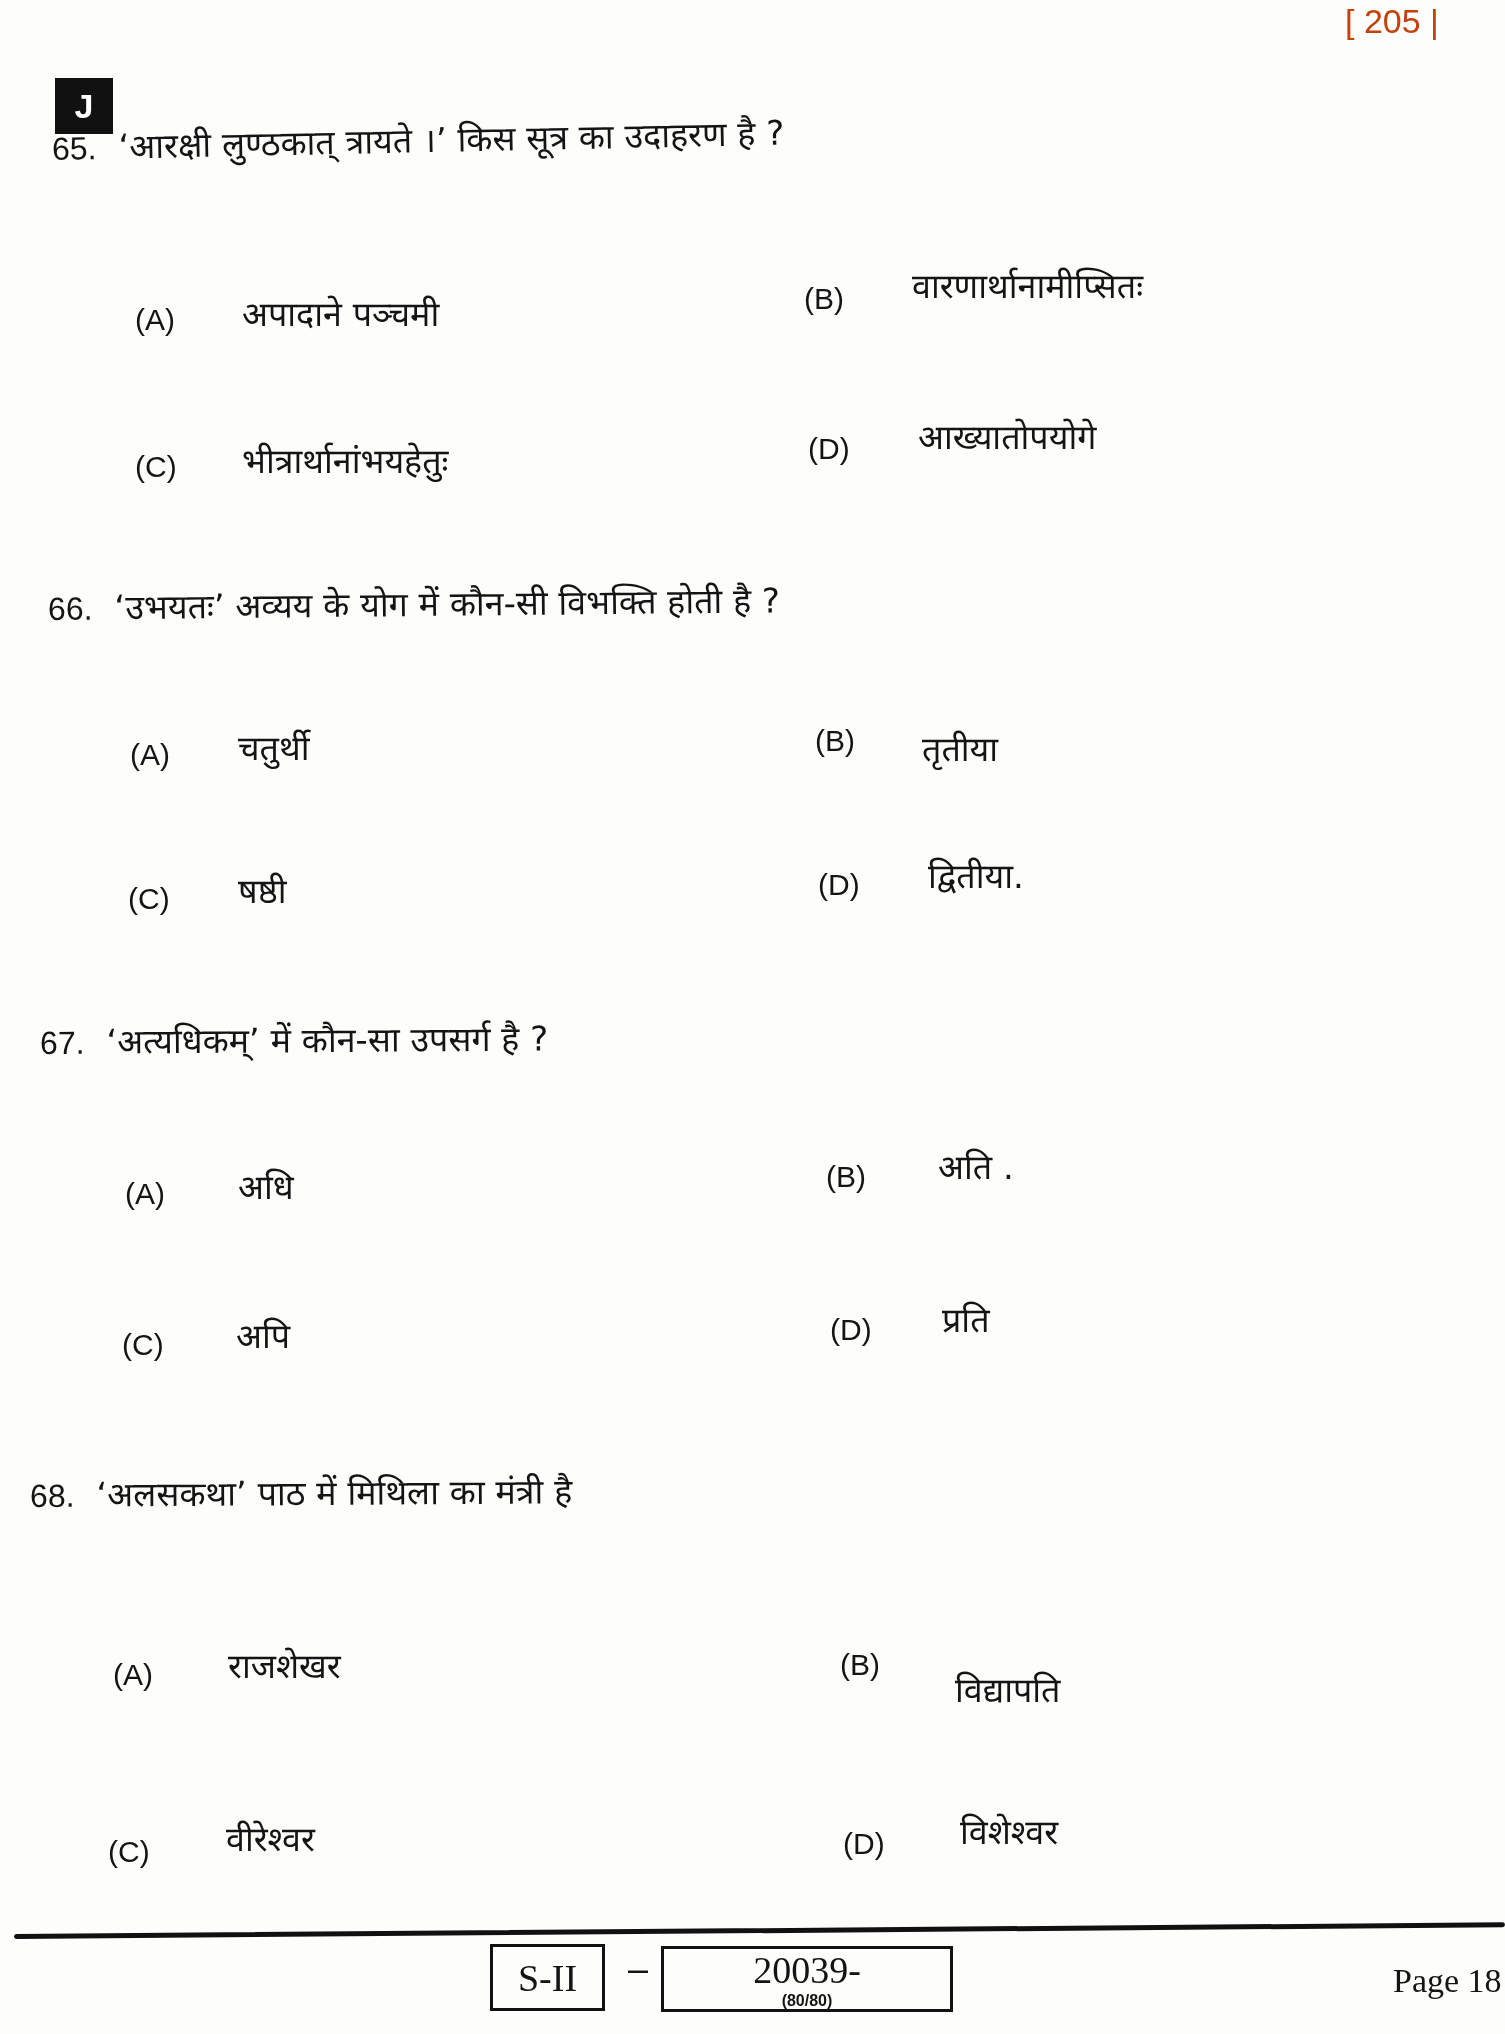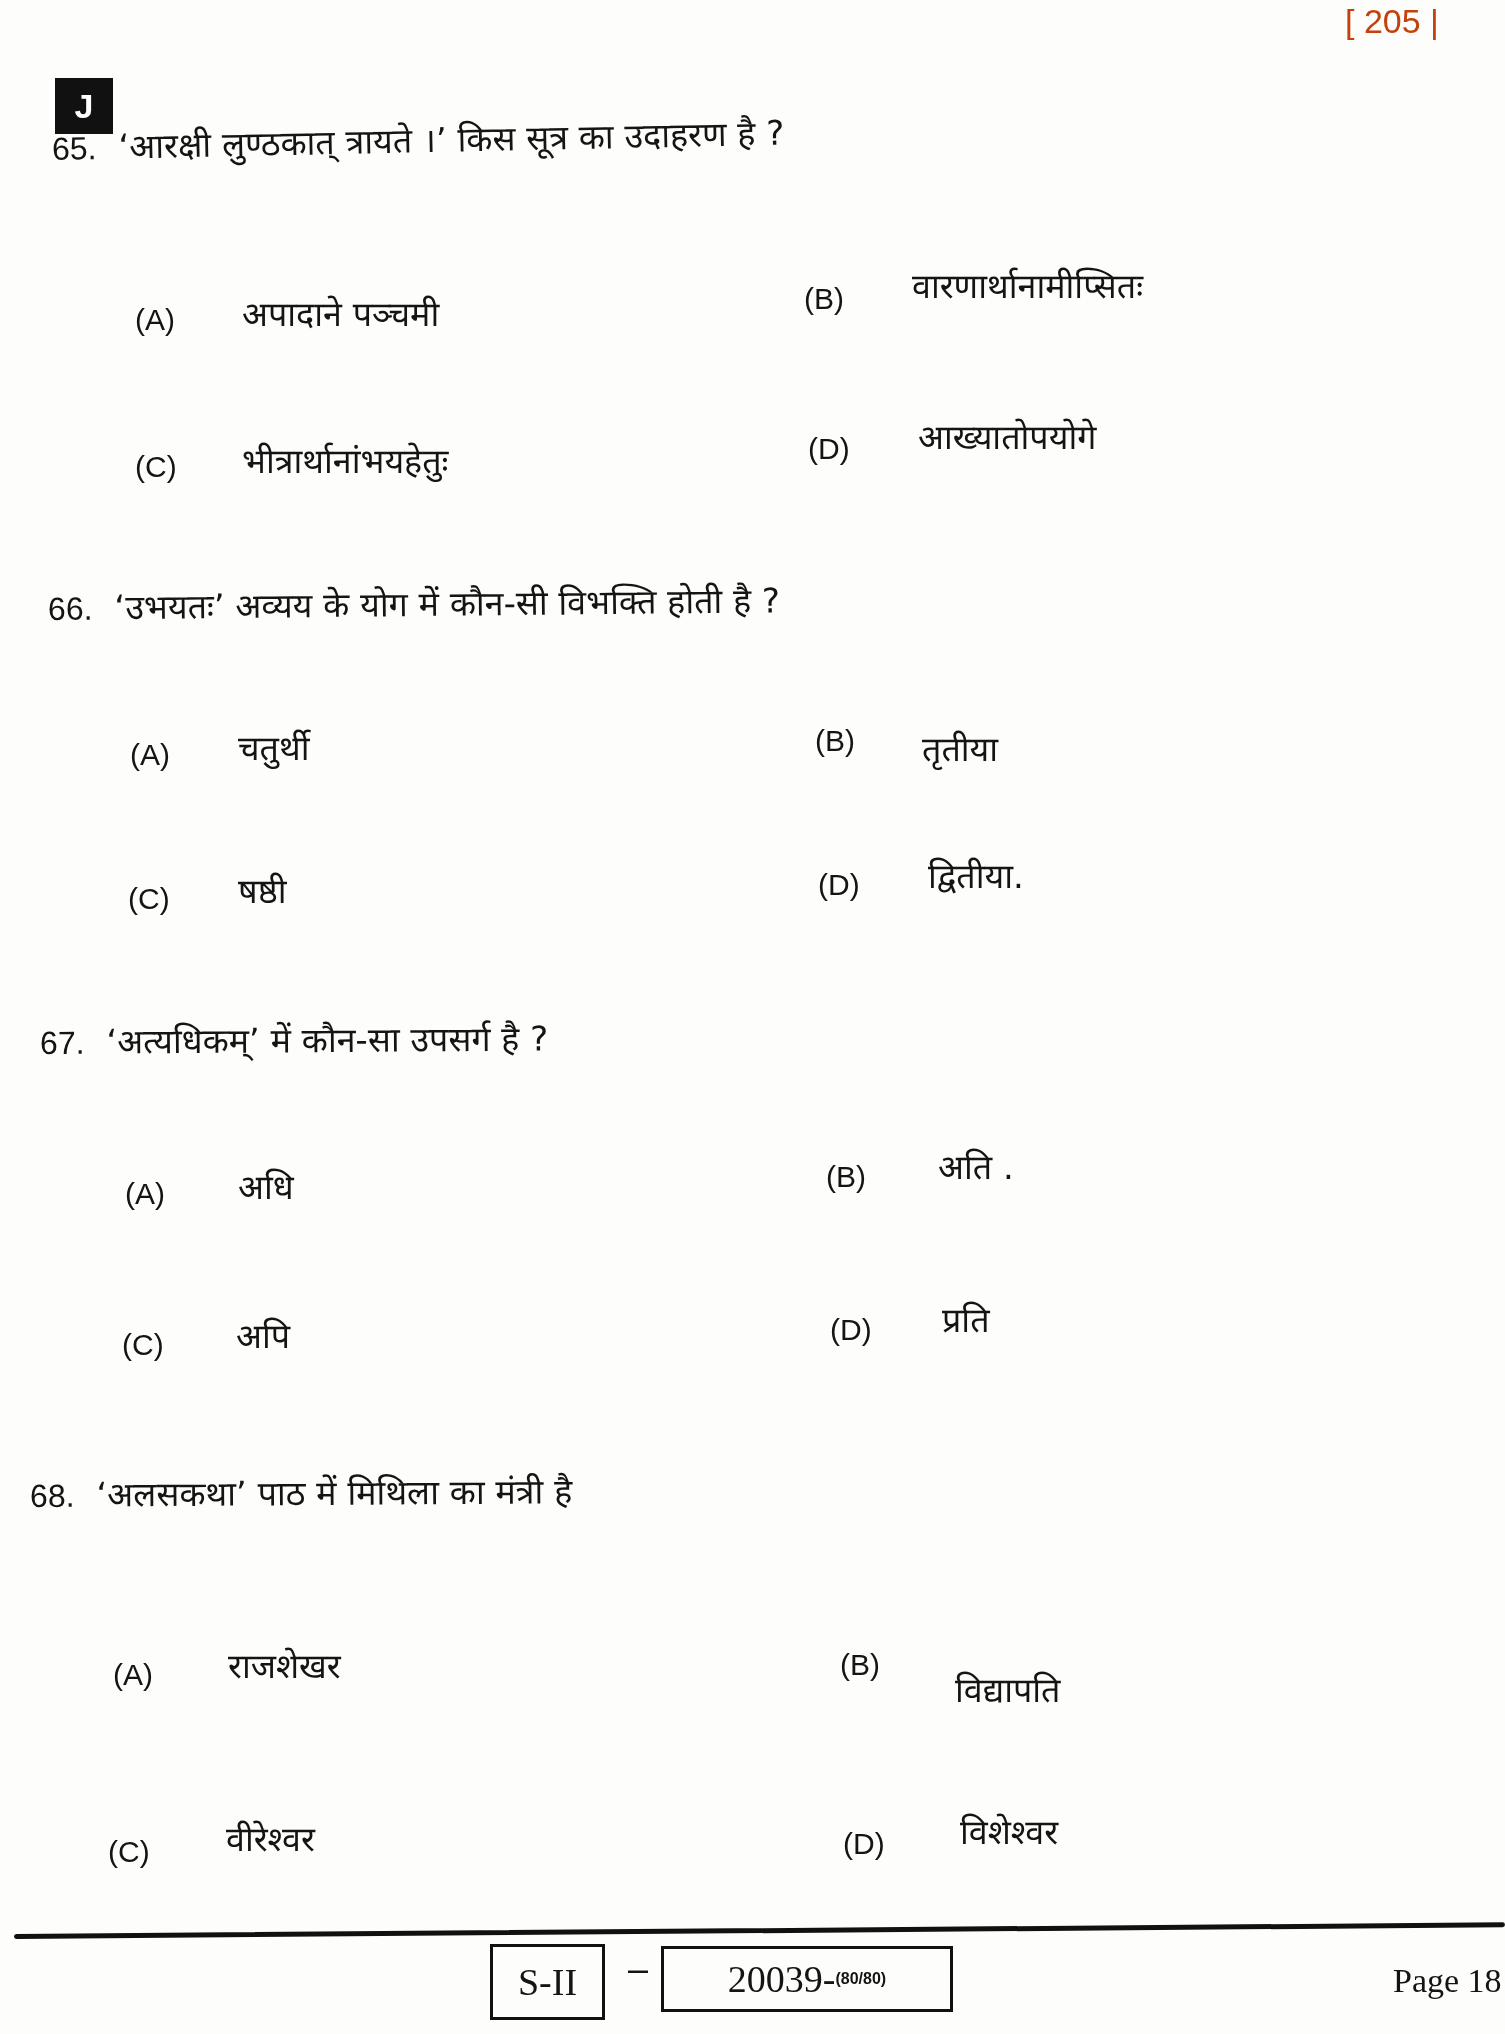--- a/index.html
+++ b/index.html
@@ -83,21 +83,21 @@
 <span class="abs opt-label" style="left:113px; top:1658px;">(A)</span>
 <span class="abs opt-text" style="left:228px; top:1642px;">राजशेखर</span>
 <span class="abs opt-label" style="left:840px; top:1648px;">(B)</span>
 <span class="abs opt-text" style="left:955px; top:1632px;margin-top:34px;">विद्यापति</span>
 <span class="abs opt-label" style="left:108px; top:1835px;">(C)</span>
 <span class="abs opt-text" style="left:226px; top:1815px;">वीरेश्वर</span>
 <span class="abs opt-label" style="left:843px; top:1827px;">(D)</span>
 <span class="abs opt-text" style="left:960px; top:1808px;">विशेश्वर</span>
 
 <div class="abs rule"></div>
-<div class="abs code-box" style="left:490px; top:1944px; width:115px; height:76px;">
+<div class="abs code-box" style="left:490px; top:1944px; width:115px; height:67px;">
   <span>S-II</span>
 </div>
 <span class="abs footer-dash" style="left:628px; top:1948px;">–</span>
-<div class="abs code-box" style="left:661px; top:1946px; width:292px; height:66px;">
+<div class="abs code-box" style="left:661px; top:1946px; width:292px; height:66px;flex-direction:column;">
   <span>20039-</span>
     <span class="small">(80/80)</span>
 </div>
 <span class="abs page-footer" style="left:1393px; top:1962px;">Page 18</span>
 
 </body></html>

